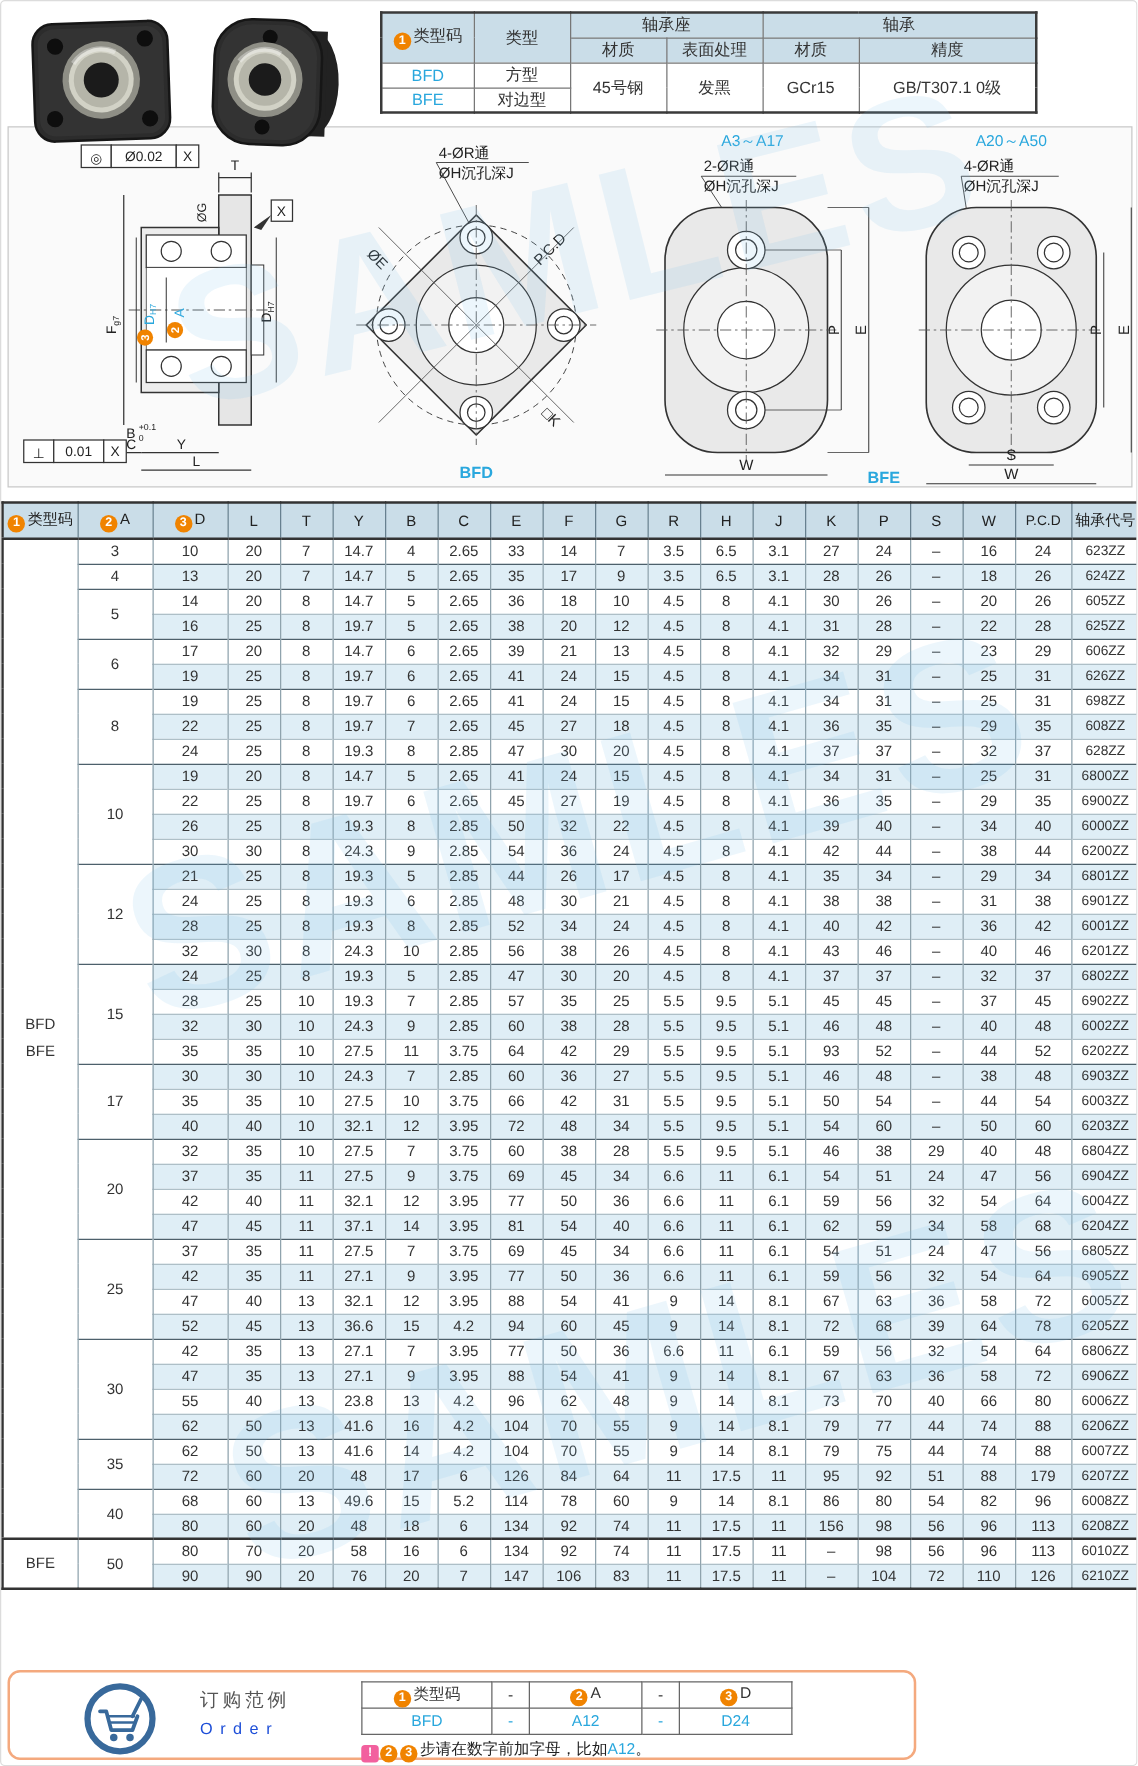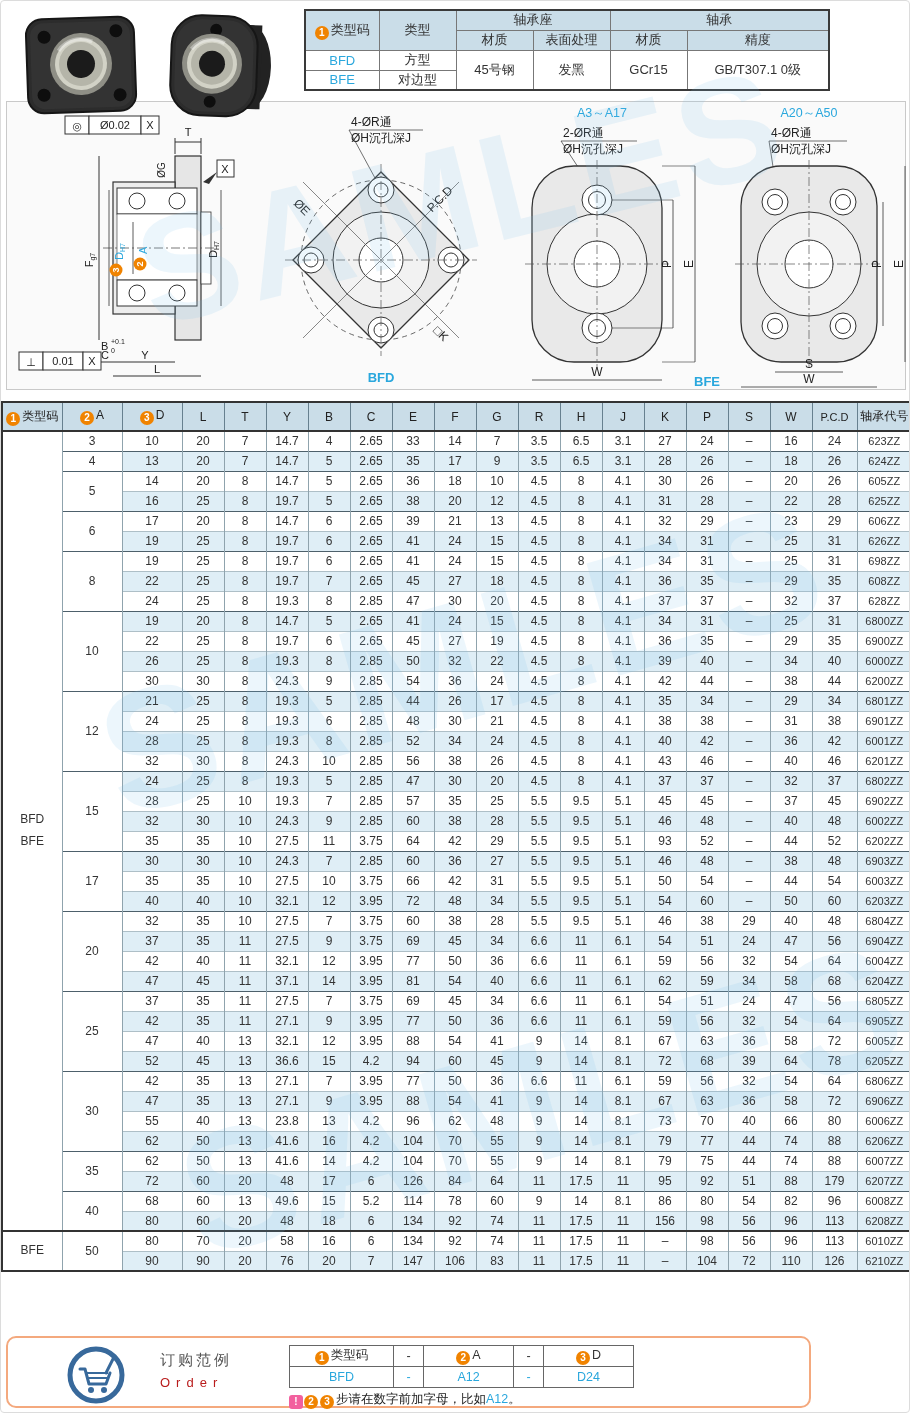--- a/index.html
+++ b/index.html
@@ -52,26 +52,26 @@
     border-top:1px solid #aebfc7; height:20px; text-align:center; padding:0; color:#333; }
   .main { border:2px solid #333; }
   .main td.alt { background:#DFEEF6; }
   .main td.code { font-size:11px; }
   .main td.a-cell, .main td.type-cell { background:#fff; font-size:12px; }
   .main td.type-cell div { line-height:1.8; }
   .main tr.a-first td { border-top:1px solid #4d606b; }
   .main tr.g-first td { border-top:2px solid #333; }
 
   
-  .order-box { position:absolute; left:5px; top:1335px; width:805px; height:72px;
+  .order-box { position:absolute; left:5px; top:1335px; width:727px; height:72px;
     border:2px solid #F4A97E; border-radius:10px; background:#fff; }
   .order-title-cn { position:absolute; left:152px; top:13px; font-size:15px;
     letter-spacing:3px; color:#555; }
   .order-title-en { position:absolute; left:152px; top:37px; font-size:13px;
-    letter-spacing:6px; color:#b91c1c; }
+    letter-spacing:6px; color:#1d4ed8; }
   .order-table { position:absolute; left:281px; top:7px; border-collapse:collapse;
     table-layout:fixed; font-size:12.5px; }
   .order-table td { border:1px solid #666; text-align:center; height:21px; padding:0; }
   .order-table { border:1.5px solid #555; }
   .order-note { position:absolute; left:281px; top:53px; font-size:12.5px; color:#222; }
 </style>
 </head>
 <body>
 
 <div class="page">

